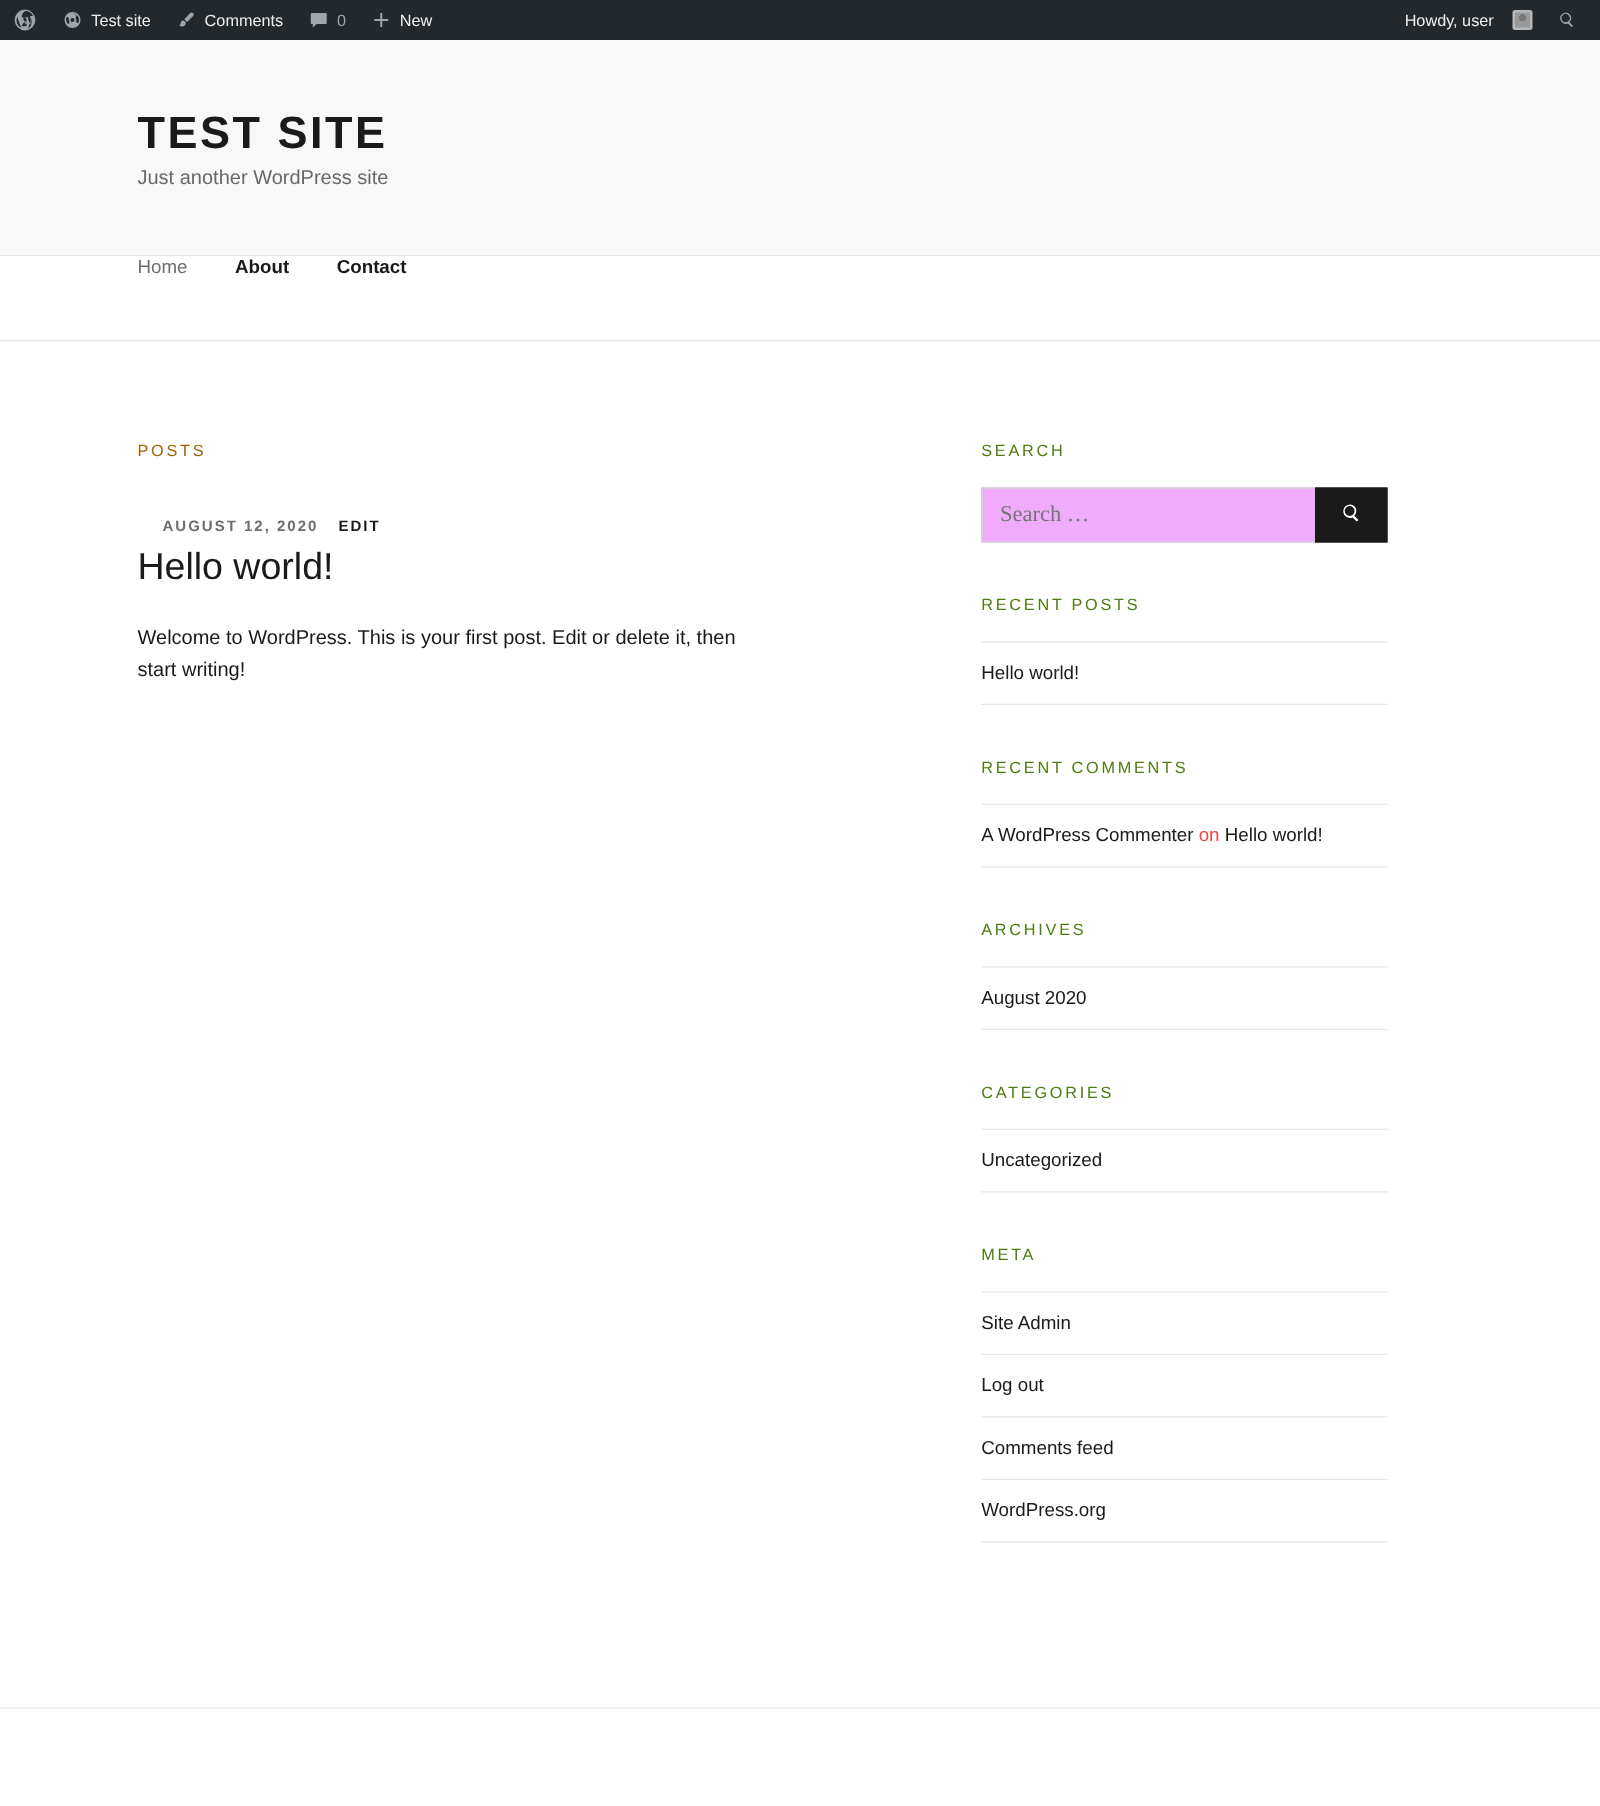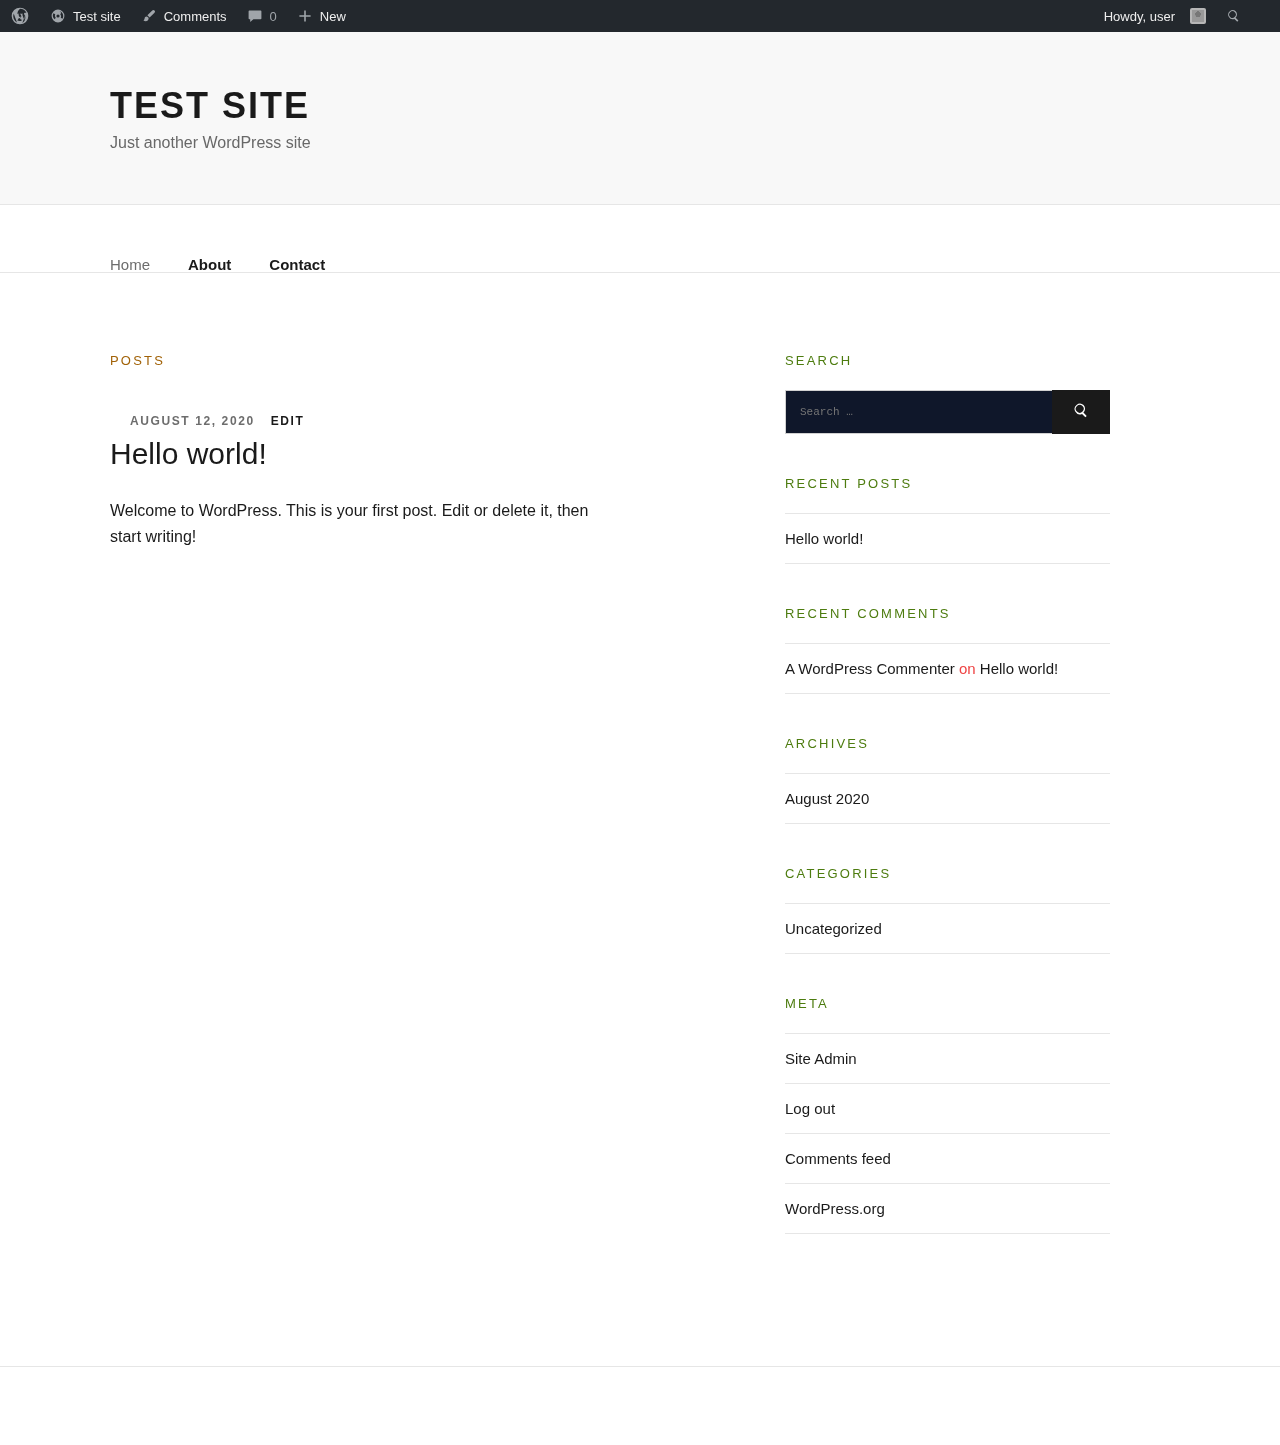--- a/index.html
+++ b/index.html
@@ -17,21 +17,21 @@
   #wpadminbar {
     height: 32px;
     background: #23282d;
     color: #eeeeee;
     font-size: 13px;
     display: flex;
     align-items: center;
     position: relative;
   }
   .ab-left { display: flex; align-items: center; height: 32px; }
-  .ab-right { display: flex; align-items: center; height: 20px; margin-left: auto; padding-right: 28px; }
+  .ab-right { display: flex; align-items: center; height: 20px; margin-left: auto; padding-right: 8px; }
   .ab-item {
     display: flex;
     align-items: center;
     gap: 7px;
     padding: 0 10px;
     height: 32px;
     color: #eeeeee;
     white-space: nowrap;
     cursor: default;
   }
@@ -78,21 +78,21 @@
     color: #686868;
     font-weight: 400;
   }
 
   
   .site-nav {
     background: #fff;
     border-bottom: 1px solid #e6e6e6;
     height: 68px;
   }
-  .nav-inner { display: flex; align-items: flex-end; height: 68px; }
+  .nav-inner { display: flex; align-items: flex-start; height: 68px; }
   .nav-item {
     font-size: 15px;
     color: #1a1a1a;
     margin-right: 38px;
     text-decoration: none;
     cursor: pointer;
   }
   .nav-item.current { color: #6d6d6d; font-weight: 400; }
   .nav-item.bold { font-weight: 700; }
 
@@ -151,24 +151,24 @@
     color: #4d7c0f;
     margin: 0 0 22px 0;
   }
   .search-form { display: flex; }
   .search-field {
     flex: 1;
     height: 44px;
     border: 1px solid #d1d1d1;
     border-right: none;
     padding: 0 14px;
-    font-size: 11px;
+    font-size: 18px;
     color: #686868;
-    font-family: Liberation Mono, monospace;
-    background: #0f172a;
+    font-family: Liberation Serif, serif;
+    background: #f0abfc;
     outline: none;
   }
   .search-submit {
     width: 58px;
     height: 44px;
     background: #1a1a1a;
     border: 1px solid #1a1a1a;
     display: flex;
     align-items: center;
     justify-content: center;

